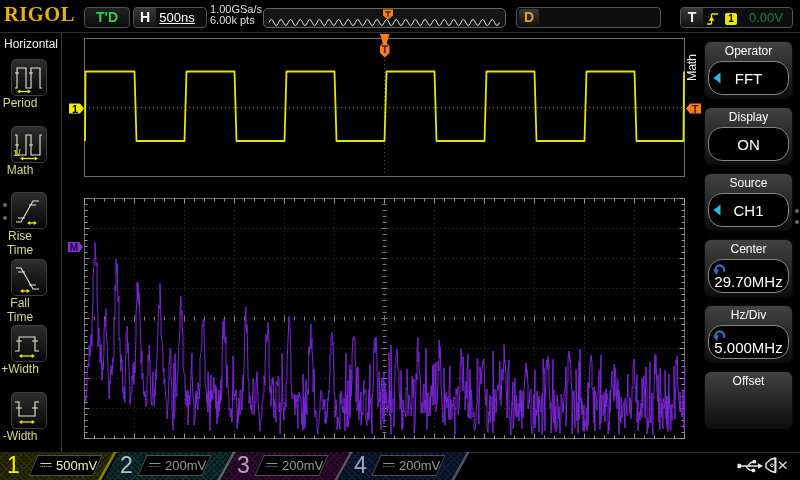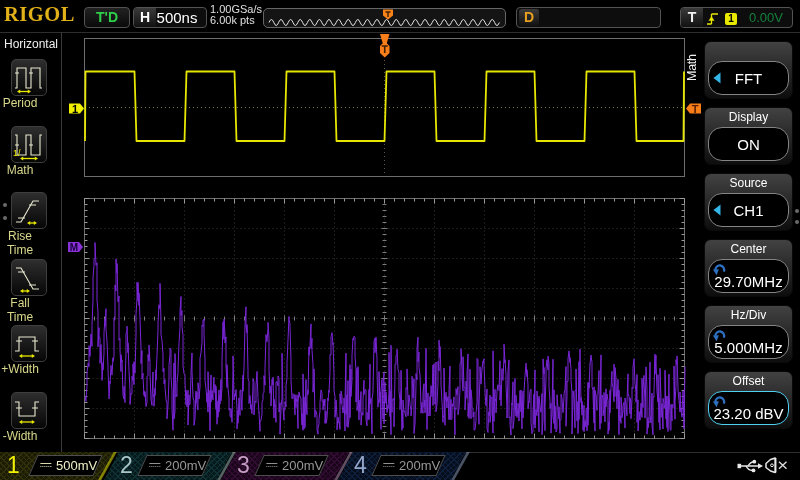--- a/index.html
+++ b/index.html
@@ -12,21 +12,21 @@
   font-size:20.5px; color:#e2b018; letter-spacing:0.5px; }
 .badge { position:absolute; top:7px; height:21px; background:#0d0d0d;
   border:1px solid #535353; border-radius:4px; color:#fff; }
 #td { left:84px; width:46px; text-align:center; font-weight:bold; font-size:14px;
   color:#2ed04a; line-height:19px; background:linear-gradient(#222,#0a0a0a); }
 #hb { left:133px; width:74px; }
 #hb b { position:absolute; left:0; top:0; width:22px; height:19px; text-align:center;
   line-height:19px; font-size:14px; color:#fff; background:linear-gradient(#3a3a3a,#111);
   border-radius:3px 0 0 3px; }
 #hb span { position:absolute; left:22px; right:8px; top:0; line-height:19px;
-  text-align:center; font-size:15px; }
+  text-align:center; font-size:13px;text-decoration:underline; }
 #sa { left:210px; top:4px; font-size:11px; color:#e0e0e0; line-height:11px; }
 #dbar { left:263px; width:243px; top:8px; height:20px; border:1px solid #666;
   border-radius:5px; background:#141414; position:absolute; }
 #db { left:516px; width:145px; }
 #db b { position:absolute; left:2px; top:1px; width:20px; height:17px; text-align:center;
   line-height:17px; font-size:14px; color:#e8a020; background:linear-gradient(#3a3a3a,#111);
   border-radius:3px; }
 #db span { position:absolute; left:24px; right:0; line-height:19px; text-align:center;
   font-size:13px; }
 #tb { left:680px; width:113px; }
@@ -166,20 +166,21 @@
 <path d="M7,29l3.2,-2v4zM23,29l-3.2,-2v4z" fill="#e8e800"></path>
 </svg></div>
 <div class="llab" style="top:428.5px">-Width</div>
 <div class="ldot" style="top:203px"></div>
 <div class="ldot" style="top:216px"></div>
 
 <svg class="abs" style="left:684px;top:50px" width="16" height="50" viewBox="0 0 16 50">
       <text x="-31" y="12" transform="rotate(-90)" font-size="12.5" fill="#f0f0f0" font-family="Liberation Sans" textLength="27">Math</text>
     </svg>
 <div class="rgrp" style="top:41px">
+  <div class="rlab">Operator</div>
   <div class="rval" style="">
         <svg width="8" height="12" viewBox="0 0 8 12" style="position:absolute;left:4px;top:50%;margin-top:-6px">
 <path d="M7.5,0.5v11L0.5,6z" fill="#35b6e8"></path>
 </svg>
         <span>FFT</span>
       </div>
 </div>
     <div class="rgrp" style="top:107px">
   <div class="rlab">Display</div>
   <div class="rval" style="">
@@ -210,27 +211,20 @@
   <div class="rval rvb" style="">
         <svg width="16" height="14" viewBox="0 0 16 14" style="position:absolute;left:3px;top:2px">
 <path d="M11.8,9.6 A4.4,4.4 0 1 0 3.4,8.4" stroke="#2d6fc0" stroke-width="2.3" fill="none"></path>
 <path d="M4.6,13.2L0.9,7.6l6,-0.4z" fill="#2d6fc0"></path>
 </svg>
         <span>5.000MHz</span>
       </div>
 </div>
     <div class="rgrp" style="top:371px">
   <div class="rlab">Offset</div>
-  <div class="rval rvb" style="border-color:#4fd0f0;">
-        <svg width="16" height="14" viewBox="0 0 16 14" style="position:absolute;left:3px;top:2px">
-<path d="M11.8,9.6 A4.4,4.4 0 1 0 3.4,8.4" stroke="#2d6fc0" stroke-width="2.3" fill="none"></path>
-<path d="M4.6,13.2L0.9,7.6l6,-0.4z" fill="#2d6fc0"></path>
-</svg>
-        <span>23.20 dBV</span>
-      </div>
 </div>
 <div class="rdot" style="top:209px"></div>
 <div class="rdot" style="top:220px"></div>
 
 <div class="abs" id="bbar"></div>
 <div class="chb" style="left:0px;width:115px;clip-path:polygon(0 0, 115px 0, 100px 28px, 0 28px);background:repeating-linear-gradient(45deg,#30300a 0 1px,transparent 1px 4px),repeating-linear-gradient(-45deg,#30300a 0 1px,#1c1c04 1px 4px);"></div>
 <div class="chnum" style="left:7px;color:#f0f000">1</div>
 <div class="chval" style="left:33px">
   <div class="cicon">
         <div style="border-top:1.5px solid #d8d8b0;"></div>

